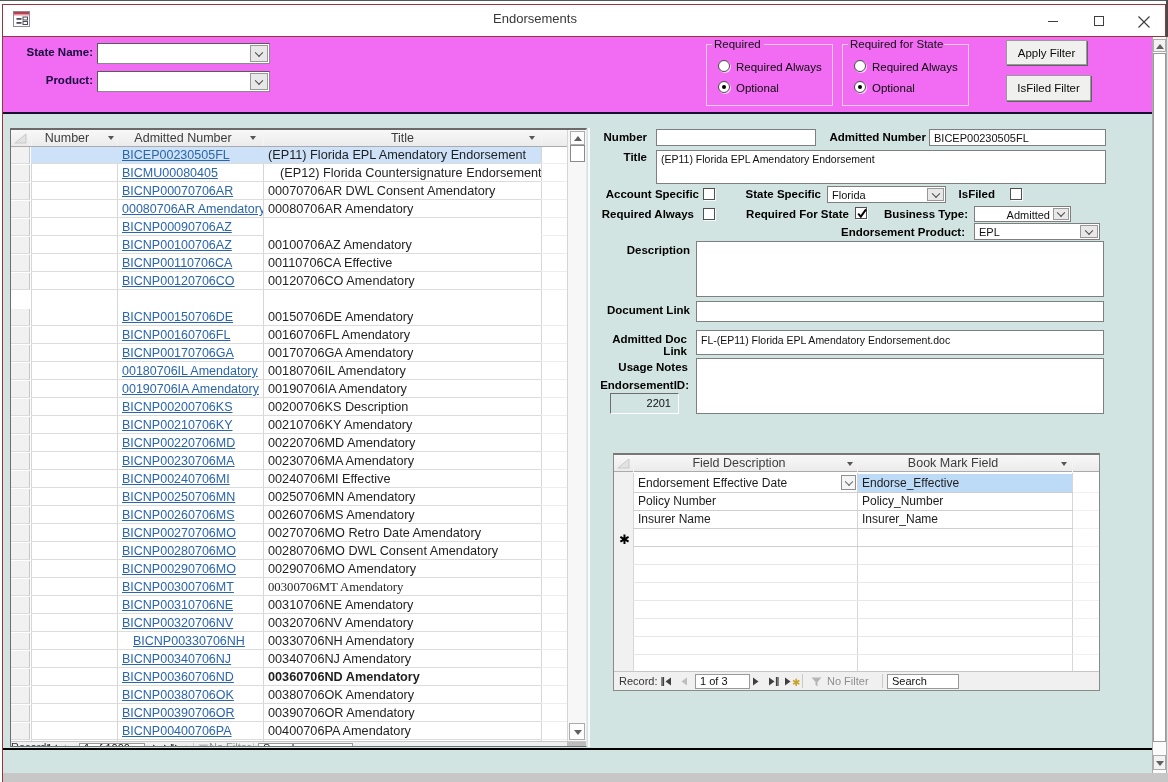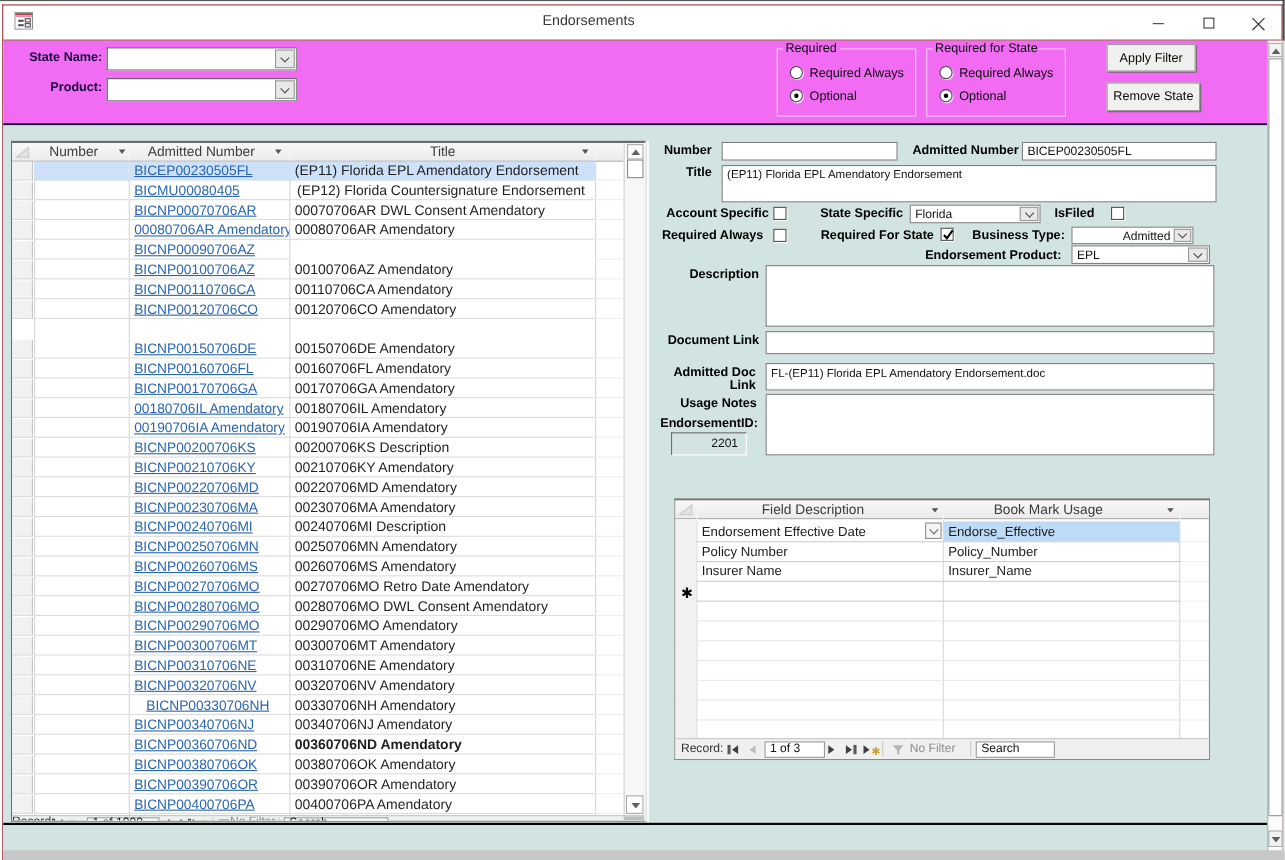--- a/index.html
+++ b/index.html
@@ -103,21 +103,21 @@
     <span class="abs rlbl" style="left:29px;top:37px">Optional</span>
   </div>
 <div class="abs grp" style="left:842px;top:44px;width:127px;height:62px">
     <span class="grplbl" style="width:96px">Required for State</span>
     <span class="radio" style="left:11px;top:15px"></span>
     <span class="abs rlbl" style="left:29px;top:16px">Required Always</span>
     <span class="radio on" style="left:11px;top:36px"></span>
     <span class="abs rlbl" style="left:29px;top:37px">Optional</span>
   </div>
 <div class="abs btn" style="left:1006px;top:40px;width:81px;height:25px;line-height:24px">Apply Filter</div>
-<div class="abs btn" style="left:1006px;top:75px;width:85px;height:26px;line-height:25px">Remove State</div>
+<div class="abs btn" style="left:1006px;top:75px;width:85px;height:26px;line-height:25px">IsFiled Filter</div>
 <div id="blackline" class="abs"></div>
 <div id="content" class="abs"></div>
 <div id="grid" class="abs">
 <div id="ghead" class="abs">
 <svg class="abs" style="left:3px;top:3px" width="13" height="11">
         <path d="M12 1 L1 10 L12 10 z" fill="#E3E3E3" stroke="#C9C9C9" stroke-width="1"></path>
       </svg>
 <div class="hcell" style="left:21px;width:70px">Number</div>
 <div class="harr" style="left:97px"></div>
 <div class="hcell" style="left:107px;width:130px">Admitted Number</div>
@@ -138,21 +138,21 @@
 <div class="gc gsel" style="left:0;width:19px"></div>
 <div class="gc" style="left:20px;width:86px;background:#CDE2F8;"></div>
 <div class="gc glink" style="left:106px;width:146px;padding-left:5px;background:#CDE2F8;">BICEP00230505FL</div>
 <div class="gc gtitle" style="left:252px;width:278px;padding-left:5px;background:#CDE2F8;">(EP11) Florida EPL Amendatory Endorsement</div>
 <div class="gc" style="left:530px;width:26px;border-bottom-color:#EDEDED"></div>
 </div>
 <div class="grow" style="top:35px">
 <div class="gc gsel" style="left:0;width:19px"></div>
 <div class="gc" style="left:20px;width:86px;"></div>
 <div class="gc glink" style="left:106px;width:146px;padding-left:5px;">BICMU00080405</div>
-<div class="gc gtitle" style="left:252px;width:278px;padding-left:7px;">(EP12) Florida Countersignature Endorsement</div>
+<div class="gc gtitle" style="left:252px;width:278px;padding-left:17px;">(EP12) Florida Countersignature Endorsement</div>
 <div class="gc" style="left:530px;width:26px;border-bottom-color:#EDEDED"></div>
 </div>
 <div class="grow" style="top:53px">
 <div class="gc gsel" style="left:0;width:19px"></div>
 <div class="gc" style="left:20px;width:86px;"></div>
 <div class="gc glink" style="left:106px;width:146px;padding-left:5px;">BICNP00070706AR</div>
 <div class="gc gtitle" style="left:252px;width:278px;padding-left:5px;">00070706AR DWL Consent Amendatory</div>
 <div class="gc" style="left:530px;width:26px;border-bottom-color:#EDEDED"></div>
 </div>
 <div class="grow" style="top:71px">
@@ -172,21 +172,21 @@
 <div class="gc gsel" style="left:0;width:19px"></div>
 <div class="gc" style="left:20px;width:86px;"></div>
 <div class="gc glink" style="left:106px;width:146px;padding-left:5px;">BICNP00100706AZ</div>
 <div class="gc gtitle" style="left:252px;width:278px;padding-left:5px;">00100706AZ Amendatory</div>
 <div class="gc" style="left:530px;width:26px;border-bottom-color:#EDEDED"></div>
 </div>
 <div class="grow" style="top:125px">
 <div class="gc gsel" style="left:0;width:19px"></div>
 <div class="gc" style="left:20px;width:86px;"></div>
 <div class="gc glink" style="left:106px;width:146px;padding-left:5px;">BICNP00110706CA</div>
-<div class="gc gtitle" style="left:252px;width:278px;padding-left:5px;">00110706CA Amendatory</div>
+<div class="gc gtitle" style="left:252px;width:278px;padding-left:5px;">00110706CA Effective</div>
 <div class="gc" style="left:530px;width:26px;border-bottom-color:#EDEDED"></div>
 </div>
 <div class="grow" style="top:143px">
 <div class="gc gsel" style="left:0;width:19px"></div>
 <div class="gc" style="left:20px;width:86px;"></div>
 <div class="gc glink" style="left:106px;width:146px;padding-left:5px;">BICNP00120706CO</div>
 <div class="gc gtitle" style="left:252px;width:278px;padding-left:5px;">00120706CO Amendatory</div>
 <div class="gc" style="left:530px;width:26px;border-bottom-color:#EDEDED"></div>
 </div>
 <div class="grow" style="top:179px">
@@ -249,21 +249,21 @@
 <div class="gc gsel" style="left:0;width:19px"></div>
 <div class="gc" style="left:20px;width:86px;"></div>
 <div class="gc glink" style="left:106px;width:146px;padding-left:5px;">BICNP00230706MA</div>
 <div class="gc gtitle" style="left:252px;width:278px;padding-left:5px;">00230706MA Amendatory</div>
 <div class="gc" style="left:530px;width:26px;border-bottom-color:#EDEDED"></div>
 </div>
 <div class="grow" style="top:341px">
 <div class="gc gsel" style="left:0;width:19px"></div>
 <div class="gc" style="left:20px;width:86px;"></div>
 <div class="gc glink" style="left:106px;width:146px;padding-left:5px;">BICNP00240706MI</div>
-<div class="gc gtitle" style="left:252px;width:278px;padding-left:5px;">00240706MI Description</div>
+<div class="gc gtitle" style="left:252px;width:278px;padding-left:5px;">00240706MI Effective</div>
 <div class="gc" style="left:530px;width:26px;border-bottom-color:#EDEDED"></div>
 </div>
 <div class="grow" style="top:359px">
 <div class="gc gsel" style="left:0;width:19px"></div>
 <div class="gc" style="left:20px;width:86px;"></div>
 <div class="gc glink" style="left:106px;width:146px;padding-left:5px;">BICNP00250706MN</div>
 <div class="gc gtitle" style="left:252px;width:278px;padding-left:5px;">00250706MN Amendatory</div>
 <div class="gc" style="left:530px;width:26px;border-bottom-color:#EDEDED"></div>
 </div>
 <div class="grow" style="top:377px">
@@ -291,21 +291,21 @@
 <div class="gc gsel" style="left:0;width:19px"></div>
 <div class="gc" style="left:20px;width:86px;"></div>
 <div class="gc glink" style="left:106px;width:146px;padding-left:5px;">BICNP00290706MO</div>
 <div class="gc gtitle" style="left:252px;width:278px;padding-left:5px;">00290706MO Amendatory</div>
 <div class="gc" style="left:530px;width:26px;border-bottom-color:#EDEDED"></div>
 </div>
 <div class="grow" style="top:449px">
 <div class="gc gsel" style="left:0;width:19px"></div>
 <div class="gc" style="left:20px;width:86px;"></div>
 <div class="gc glink" style="left:106px;width:146px;padding-left:5px;">BICNP00300706MT</div>
-<div class="gc gtitle" style="left:252px;width:278px;padding-left:5px;">00300706MT Amendatory</div>
+<div class="gc gtitle" style="left:252px;width:278px;padding-left:5px;font-family:Liberation Serif, serif;">00300706MT Amendatory</div>
 <div class="gc" style="left:530px;width:26px;border-bottom-color:#EDEDED"></div>
 </div>
 <div class="grow" style="top:467px">
 <div class="gc gsel" style="left:0;width:19px"></div>
 <div class="gc" style="left:20px;width:86px;"></div>
 <div class="gc glink" style="left:106px;width:146px;padding-left:5px;">BICNP00310706NE</div>
 <div class="gc gtitle" style="left:252px;width:278px;padding-left:5px;">00310706NE Amendatory</div>
 <div class="gc" style="left:530px;width:26px;border-bottom-color:#EDEDED"></div>
 </div>
 <div class="grow" style="top:485px">
@@ -428,21 +428,21 @@
       <span class="chev"></span>
     </span>
   </div>
 <span class="chk" style="left:1010px;top:188px"></span>
 <span class="chk" style="left:703px;top:208px"></span>
 <span class="chk" style="left:855px;top:207px">
     <svg width="12" height="12" viewBox="0 0 12 12" style="position:absolute;left:0;top:0">
       <path d="M2.2 5.6 L4.8 8.6 L10 1.4" stroke="#000" stroke-width="1.9" fill="none"></path>
     </svg>
   </span>
-<div class="tb" style="left:974px;top:206px;width:111px;height:16px">
+<div class="tb" style="left:974px;top:206px;width:97px;height:16px">
     <span class="pv" style="left:auto;right:20px">Admitted</span>
     <span class="cbtn" style="width:16px">
       <span class="chev"></span>
     </span>
   </div>
 <div class="tb" style="left:974px;top:223px;width:126px;height:17px">
     <span class="pv">EPL</span>
     <span class="cbtn" style="width:18px">
       <span class="chev"></span>
     </span>
@@ -454,21 +454,21 @@
   </div>
 <div class="tb" style="left:696px;top:358px;width:408px;height:56px"></div>
 <div class="abs" style="left:610px;top:393px;width:69px;height:21px;border:1px solid;border-color:#6d6d6d #fff #fff #6d6d6d;font-size:11px;color:#111;text-align:right;padding:3px 7px 0 0">2201</div>
 <div id="sub" class="abs">
 <div class="abs" style="left:0;top:0;width:485px;height:17px;background:linear-gradient(#F8F8F8,#EBEBEB);border-bottom:1px solid #ABABAB"></div>
 <svg class="abs" style="left:3px;top:3px" width="13" height="11">
       <path d="M12 1 L1 10 L12 10 z" fill="#E3E3E3" stroke="#C9C9C9" stroke-width="1"></path>
     </svg>
 <div class="shc" style="left:20px;width:210px">Field Description</div>
 <div class="harr" style="left:233px;top:7px"></div>
-<div class="shc" style="left:244px;width:190px">Book Mark Usage</div>
+<div class="shc" style="left:244px;width:190px">Book Mark Field</div>
 <div class="harr" style="left:447px;top:7px"></div>
 <div class="vline" style="left:19px;top:18px;height:198px"></div>
 <div class="vline" style="left:243px;top:18px;height:198px"></div>
 <div class="vline" style="left:458px;top:18px;height:198px"></div>
 <div class="abs" style="left:19px;top:1px;width:1px;height:16px;background:#F4F4F4"></div>
 <div class="abs" style="left:243px;top:1px;width:1px;height:16px;background:#F4F4F4"></div>
 <div class="abs" style="left:458px;top:1px;width:1px;height:16px;background:#F4F4F4"></div>
 <div class="abs" style="left:0;top:37px;width:459px;height:1px;background:#CFCFCF"></div>
 <div class="abs" style="left:459px;top:37px;width:26px;height:1px;background:#F0F0F0"></div>
 <div class="abs" style="left:0;top:55px;width:459px;height:1px;background:#CFCFCF"></div>

